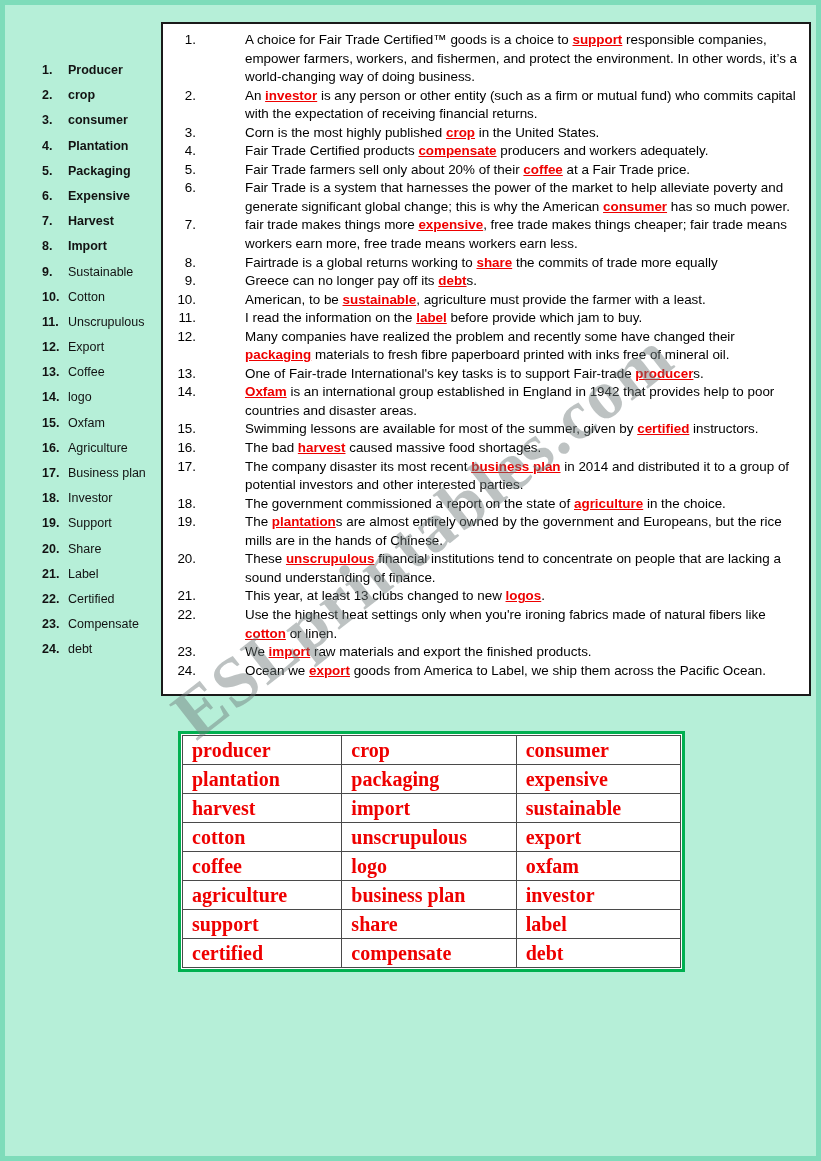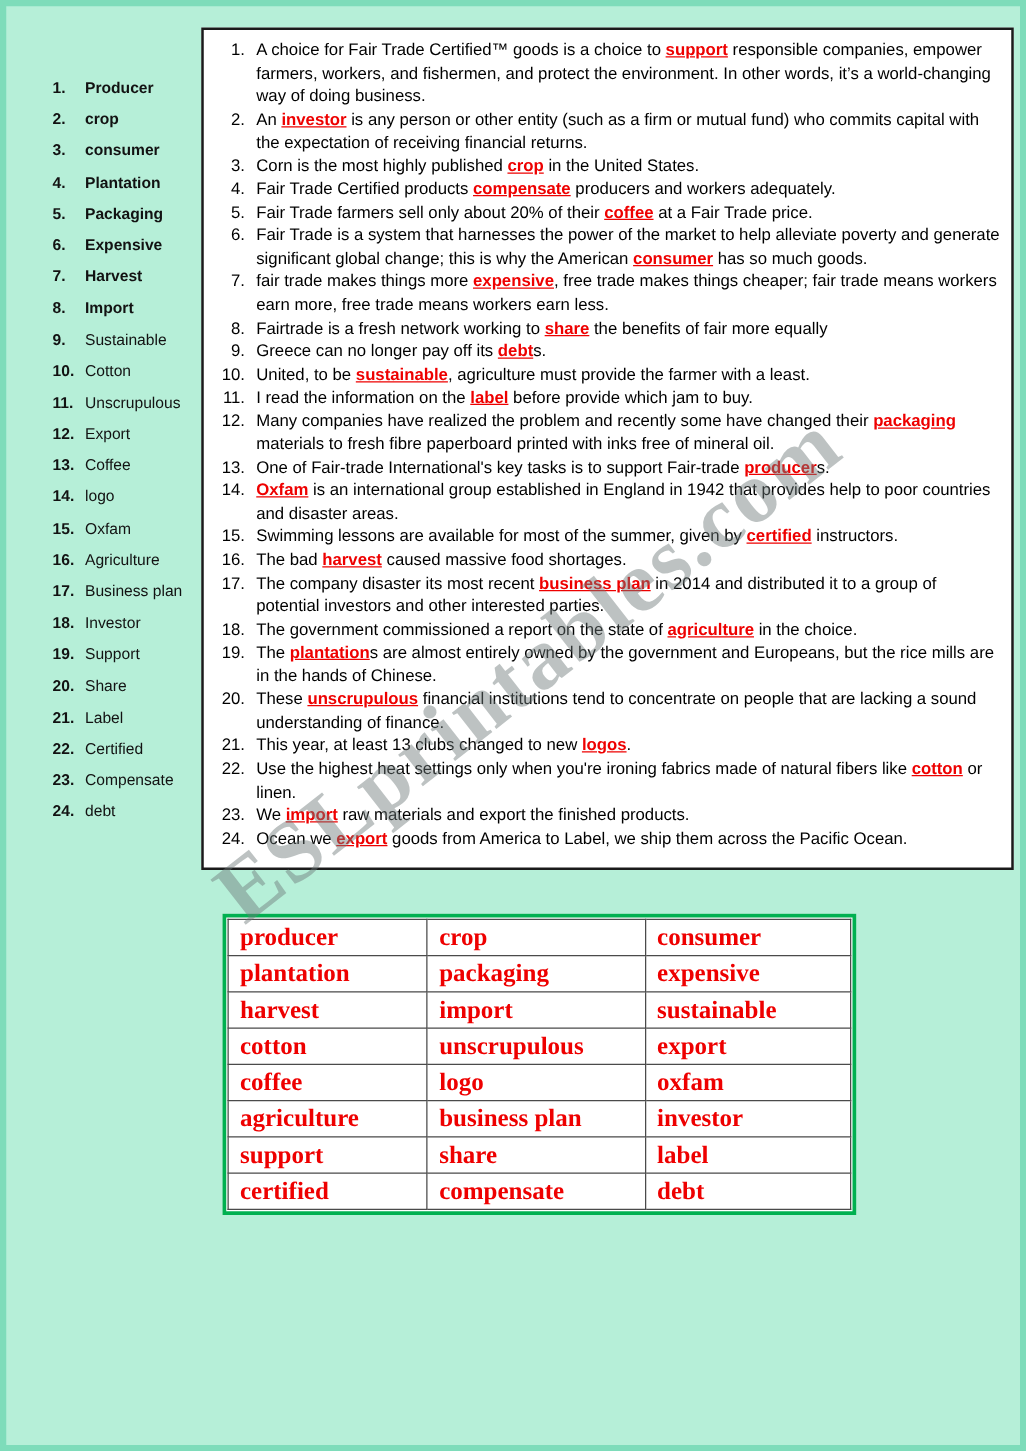--- a/index.html
+++ b/index.html
@@ -24,21 +24,21 @@
   .vnum  { flex:0 0 26px; font-weight:bold; }
   .vword { font-weight:normal; }
   .vword.b { font-weight:bold; }
   
   .sentences-box {
     position:absolute; left:156px; top:17px; width:650px; height:674px;
     background:#ffffff; border:2px solid #1a1a1a; padding:7px 9px 6px 6px; z-index:2;
   }
   .sentence { display:flex; font-size:13.4px; line-height:18.55px; color:#000; }
   .snum  { flex:0 0 27px; text-align:right; margin-right:9px; }
-  .sbody { flex:1; }
+  .sbody { flex:1;margin-left:40px; }
   .kw { color:var(--keyword_red); font-weight:bold; text-decoration:underline; }
   
   .word-bank {
     position:absolute; left:173px; top:726px; width:507px;
     background:#ffffff; border:3px solid var(--table_green); padding:1px; z-index:2;
   }
   .word-bank table { width:100%; border-collapse:collapse; }
   .word-bank td {
     border:1.5px solid #4a4a4a; height:29px; padding:0 4px 0 9px;
     font-family:"Liberation Serif", serif; font-weight:bold; font-size:20px;
@@ -168,37 +168,37 @@
         <div class="sentence">
           <span class="snum">4.</span>
           <span class="sbody"><span>Fair Trade Certified products </span><span class="kw">compensate</span><span> producers and workers adequately.</span></span>
         </div>
         <div class="sentence">
           <span class="snum">5.</span>
           <span class="sbody"><span>Fair Trade farmers sell only about 20% of their </span><span class="kw">coffee</span><span> at a Fair Trade price.</span></span>
         </div>
         <div class="sentence">
           <span class="snum">6.</span>
-          <span class="sbody"><span>Fair Trade is a system that harnesses the power of the market to help alleviate poverty and generate significant global change; this is why the American </span><span class="kw">consumer</span><span> has so much goods.</span></span>
+          <span class="sbody"><span>Fair Trade is a system that harnesses the power of the market to help alleviate poverty and generate significant global change; this is why the American </span><span class="kw">consumer</span><span> has so much power.</span></span>
         </div>
         <div class="sentence">
           <span class="snum">7.</span>
           <span class="sbody"><span>fair trade makes things more </span><span class="kw">expensive</span><span>, free trade makes things cheaper; fair trade means workers earn more, free trade means workers earn less.</span></span>
         </div>
         <div class="sentence">
           <span class="snum">8.</span>
-          <span class="sbody"><span>Fairtrade is a fresh network working to </span><span class="kw">share</span><span> the benefits of fair more equally</span></span>
+          <span class="sbody"><span>Fairtrade is a global returns working to </span><span class="kw">share</span><span> the commits of trade more equally</span></span>
         </div>
         <div class="sentence">
           <span class="snum">9.</span>
           <span class="sbody"><span>Greece can no longer pay off its </span><span class="kw">debt</span><span>s.</span></span>
         </div>
         <div class="sentence">
           <span class="snum">10.</span>
-          <span class="sbody"><span>United, to be </span><span class="kw">sustainable</span><span>, agriculture must provide the farmer with a least.</span></span>
+          <span class="sbody"><span>American, to be </span><span class="kw">sustainable</span><span>, agriculture must provide the farmer with a least.</span></span>
         </div>
         <div class="sentence">
           <span class="snum">11.</span>
           <span class="sbody"><span>I read the information on the </span><span class="kw">label</span><span> before provide which jam to buy.</span></span>
         </div>
         <div class="sentence">
           <span class="snum">12.</span>
           <span class="sbody"><span>Many companies have realized the problem and recently some have changed their </span><span class="kw">packaging</span><span> materials to fresh fibre paperboard printed with inks free of mineral oil.</span></span>
         </div>
         <div class="sentence">

